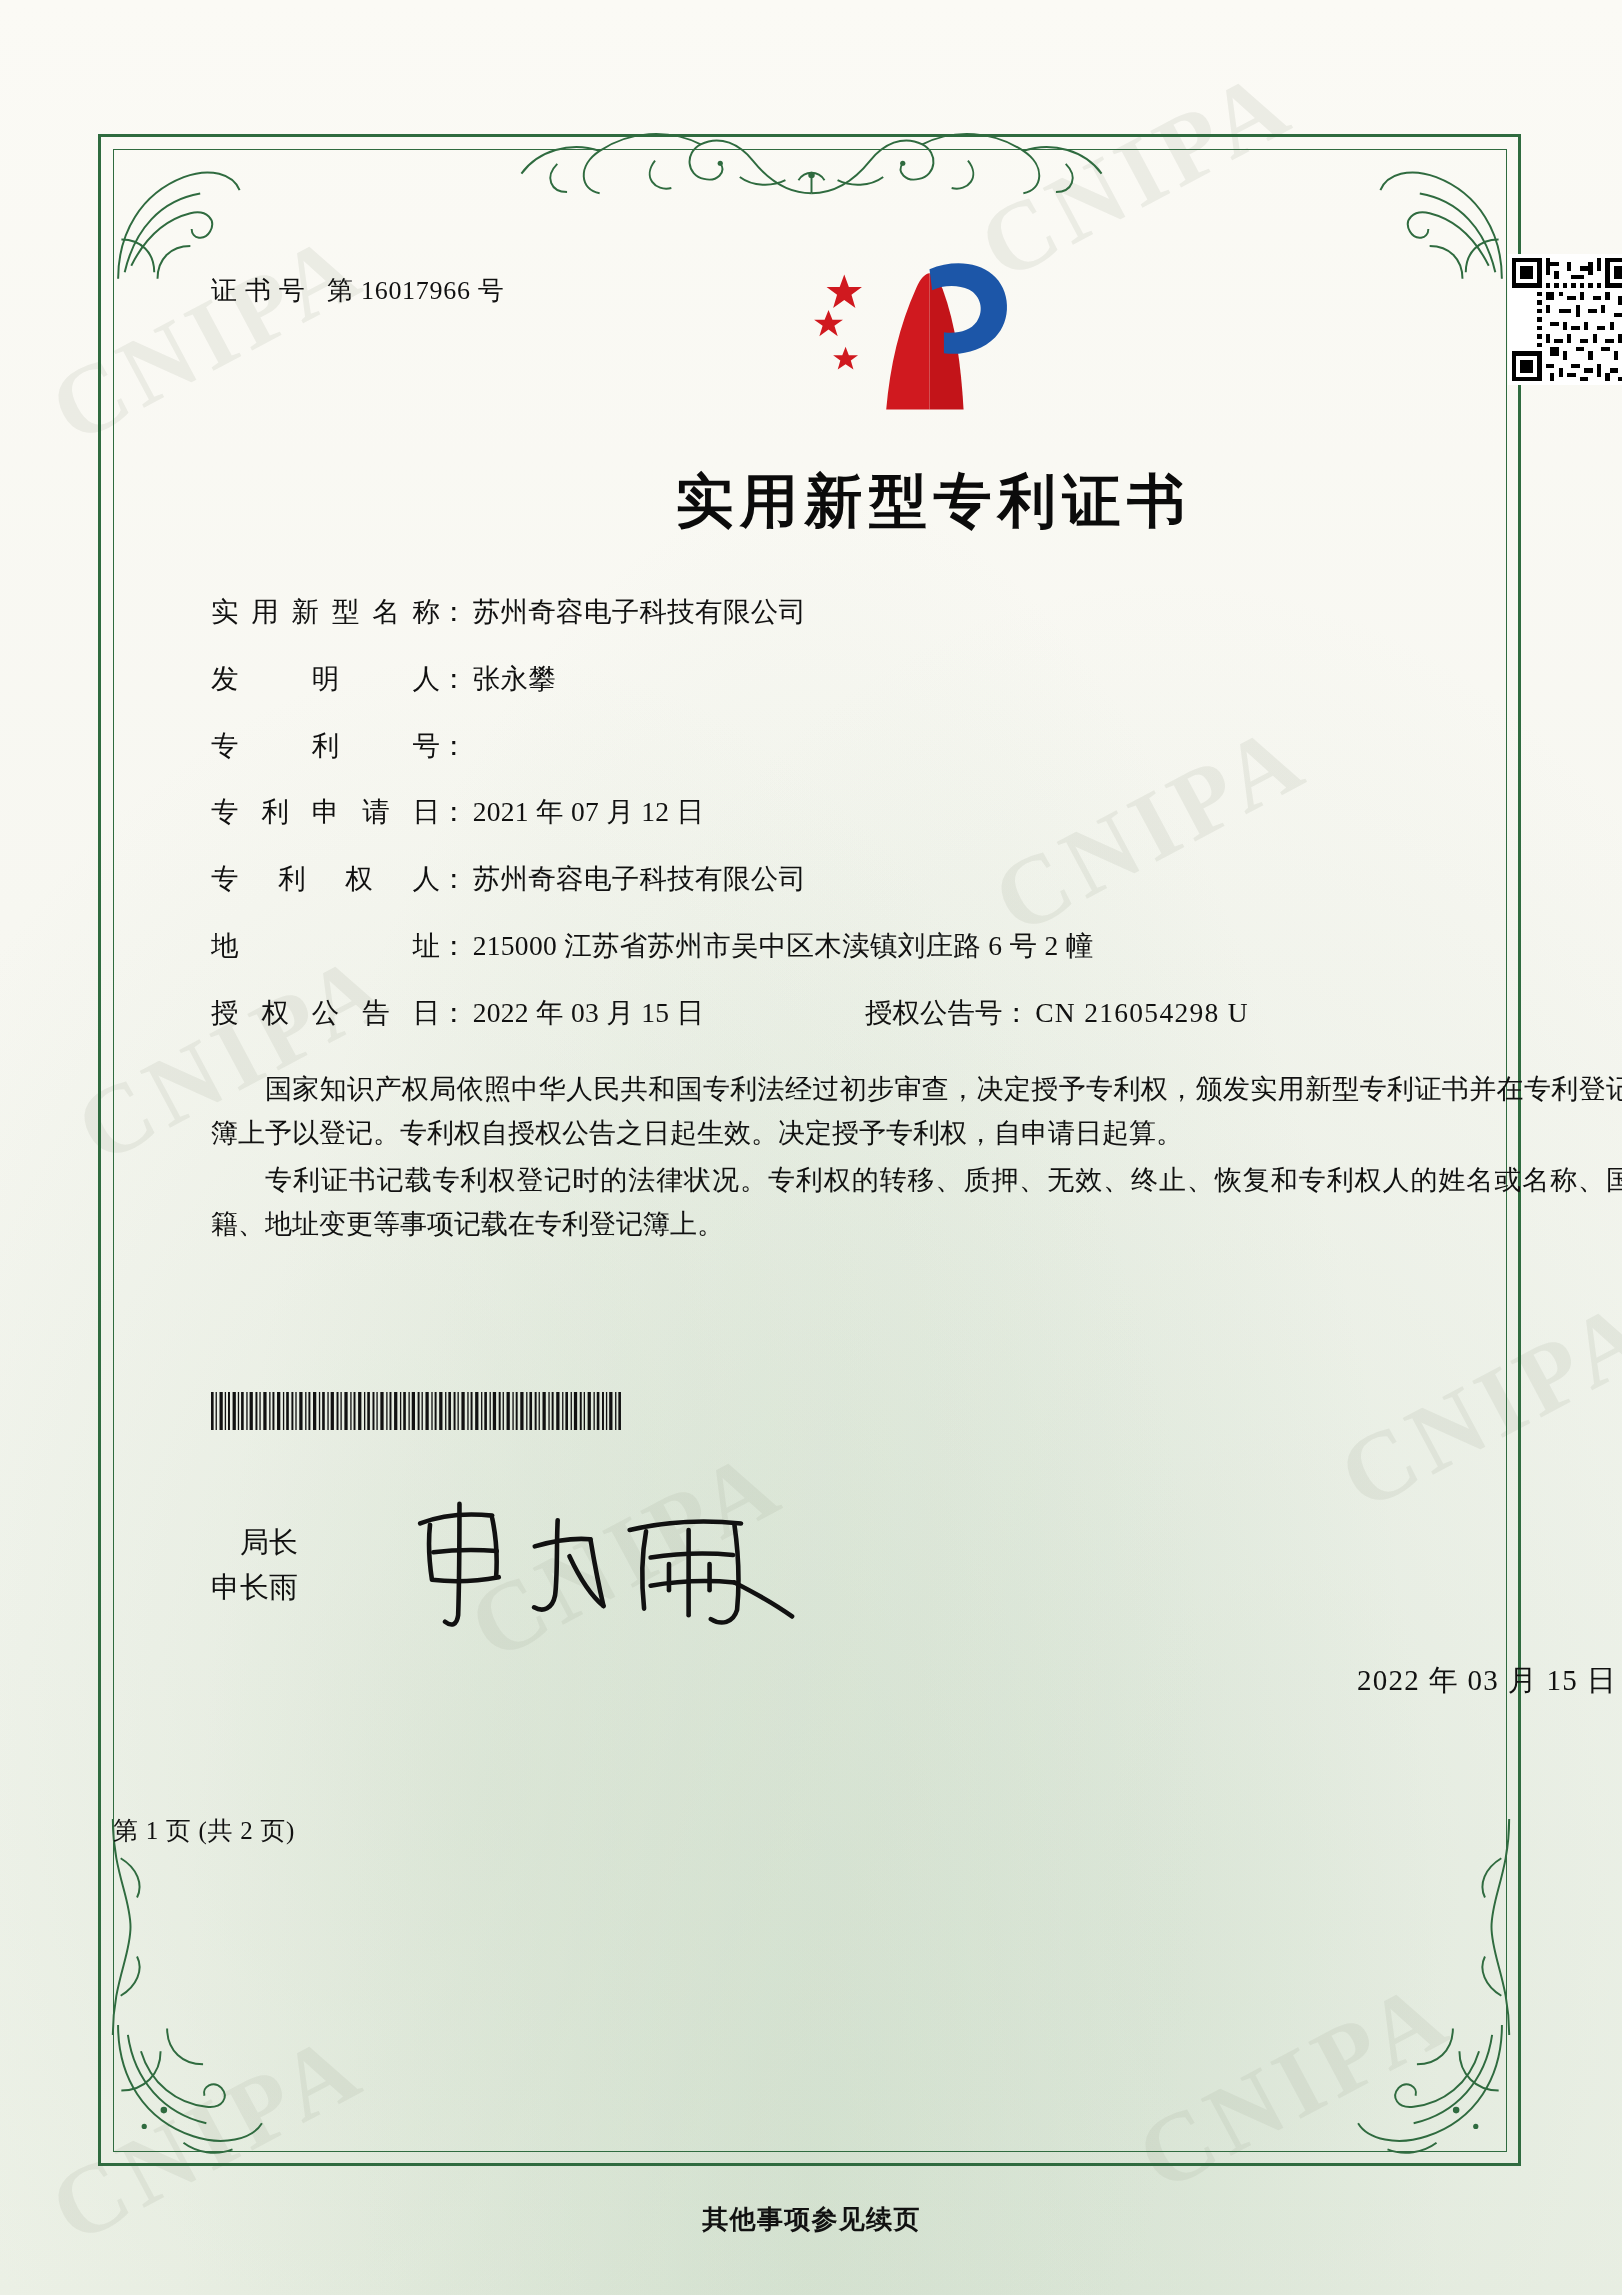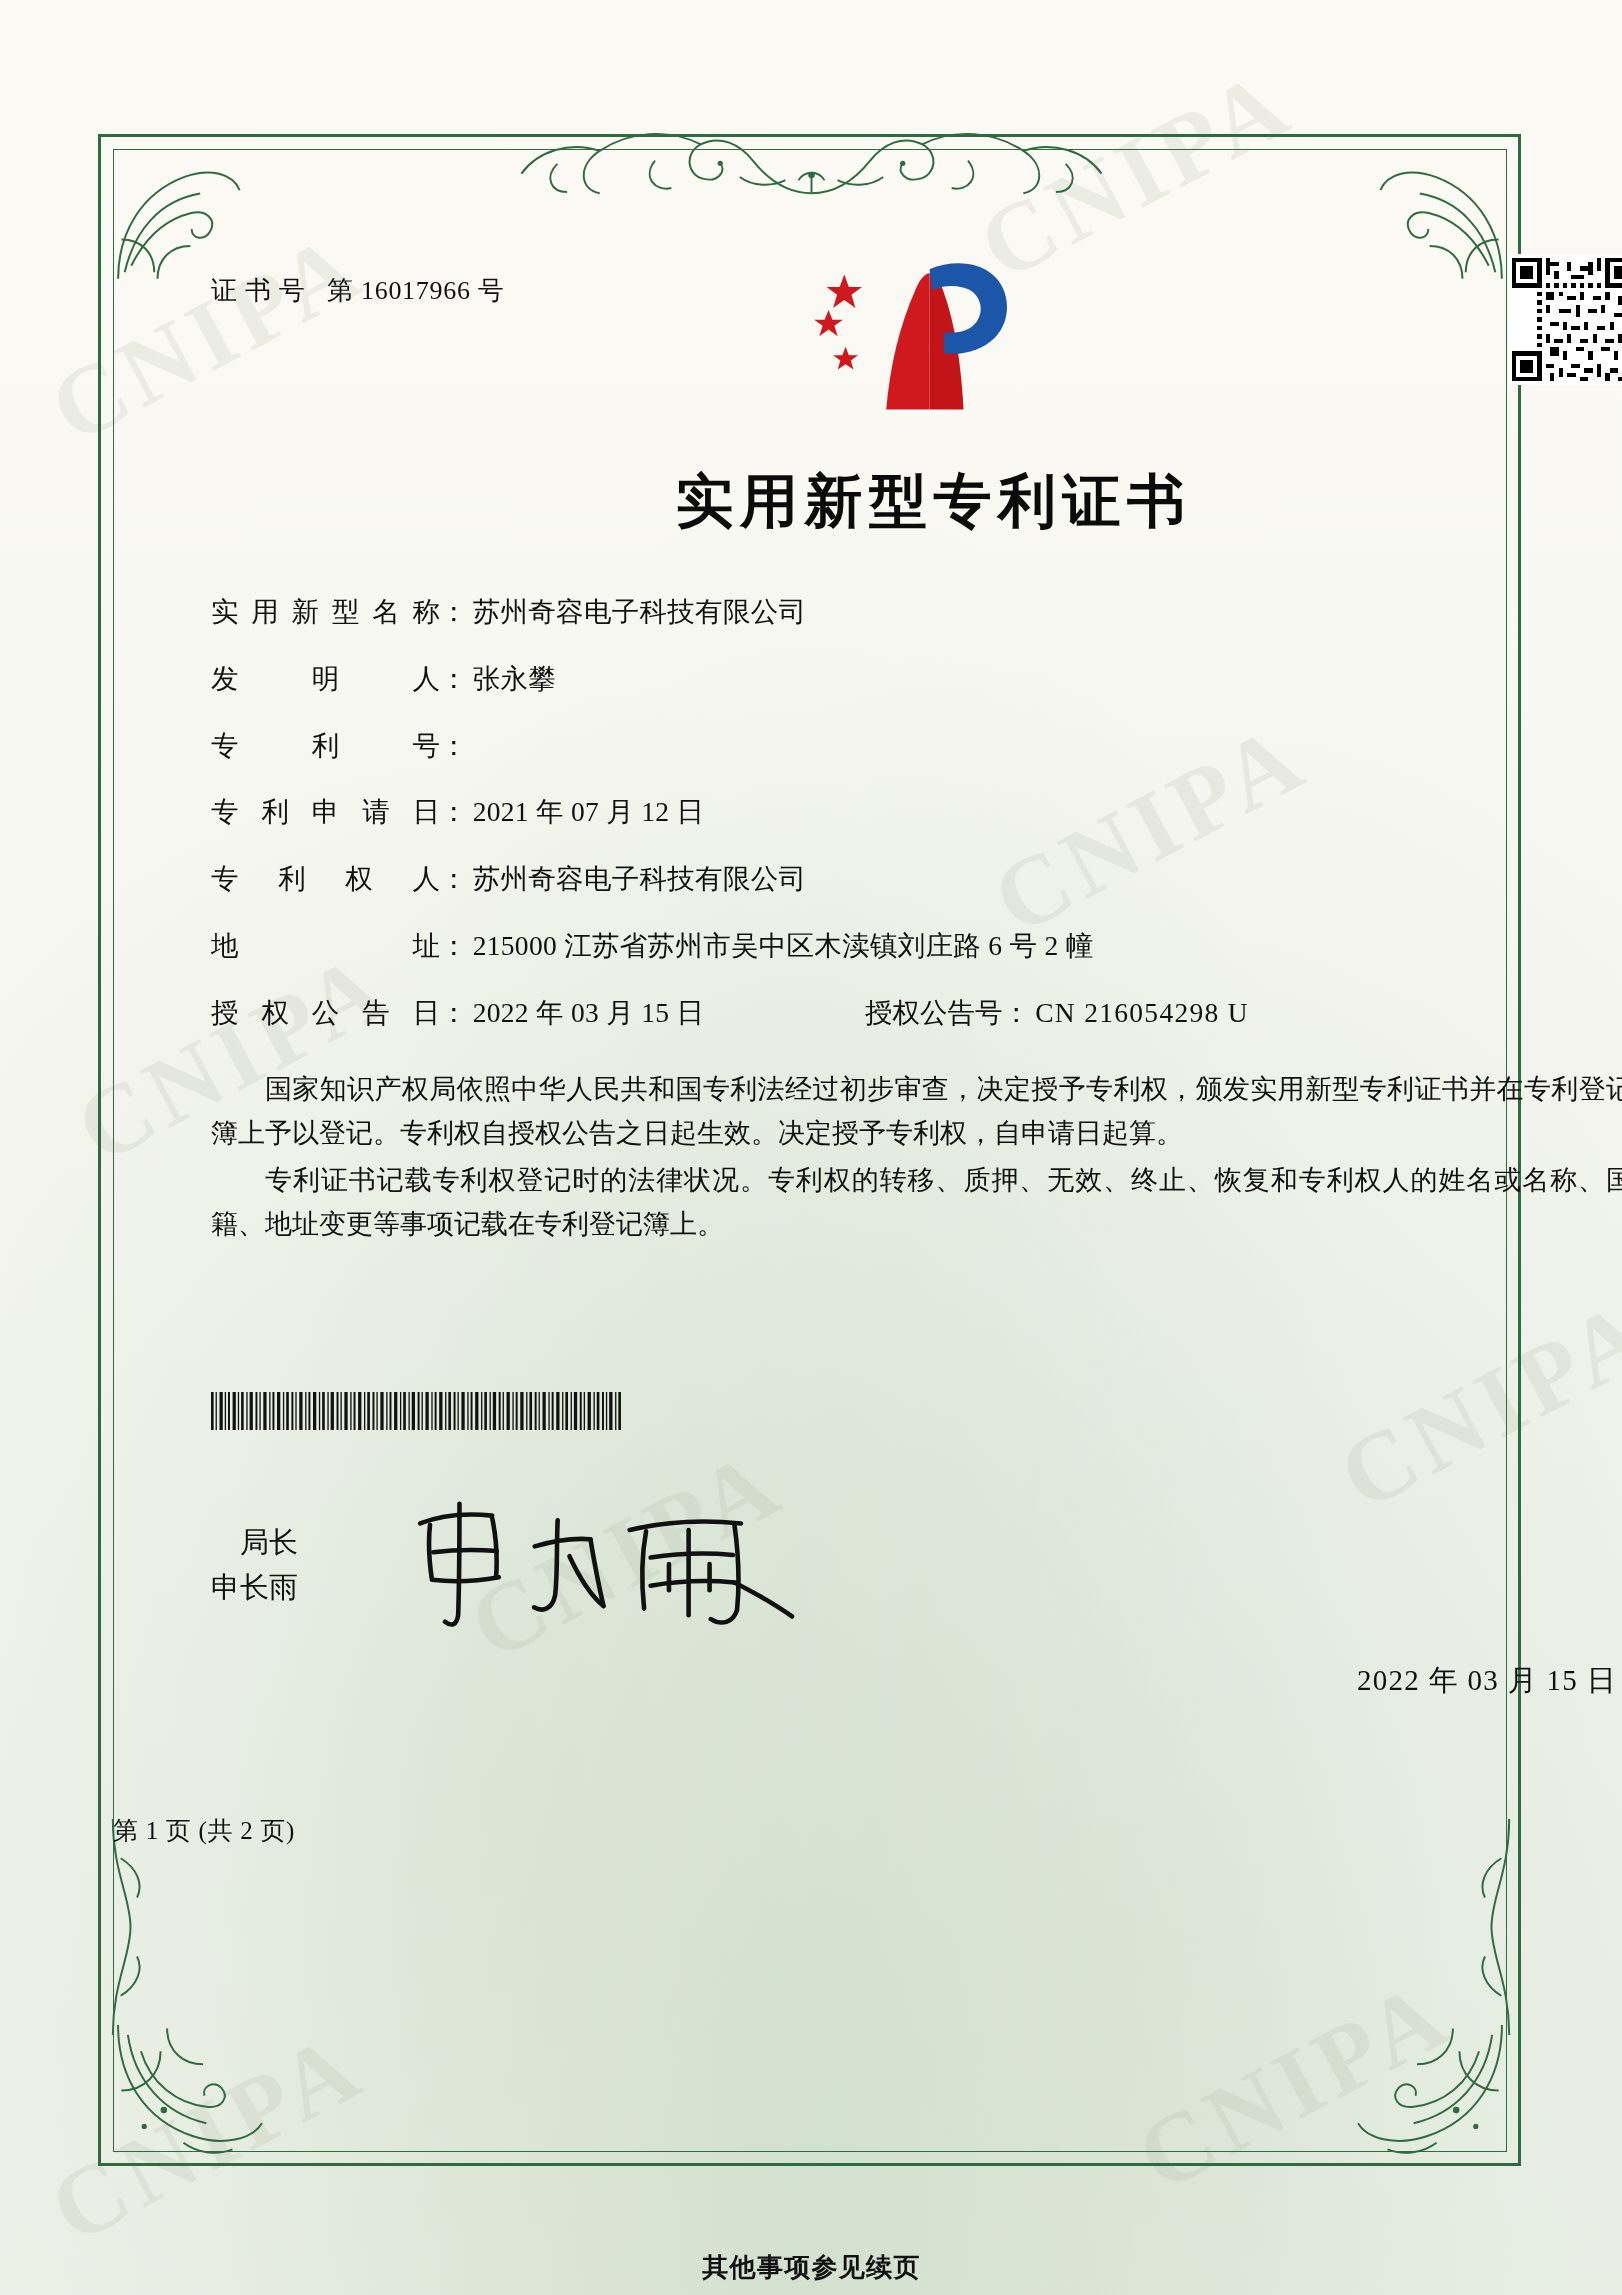--- a/index.html
+++ b/index.html
@@ -240,21 +240,20 @@
   .footer-note {
     position: absolute;
     left: 0;
     right: 0;
     top: 2202px;
     text-align: center;
     font-size: 26px;
     font-weight: 700;
     color: #111;
     letter-spacing: 1.3px;
-    margin-top: 48px;
   }
 </style>
 </head>
 <body>
 
 <div class="page">
   <div class="paper-texture"></div>
 
   <div class="watermarks">
     <div class="wm" style="left:39px; top:281px; font-size:98px; transform:rotate(-28deg);">CNIPA</div>

